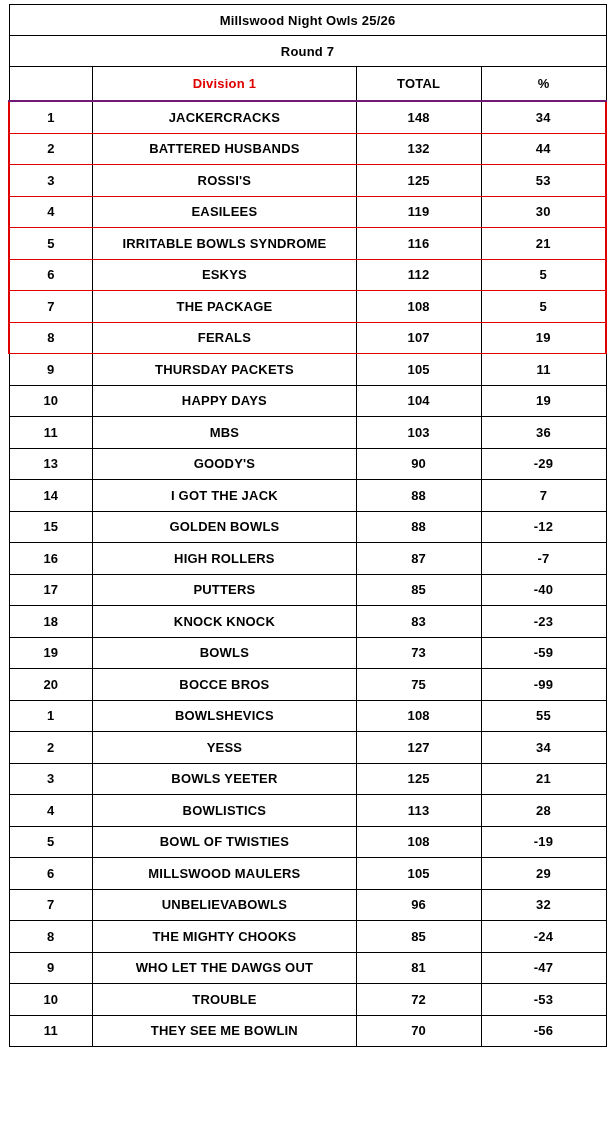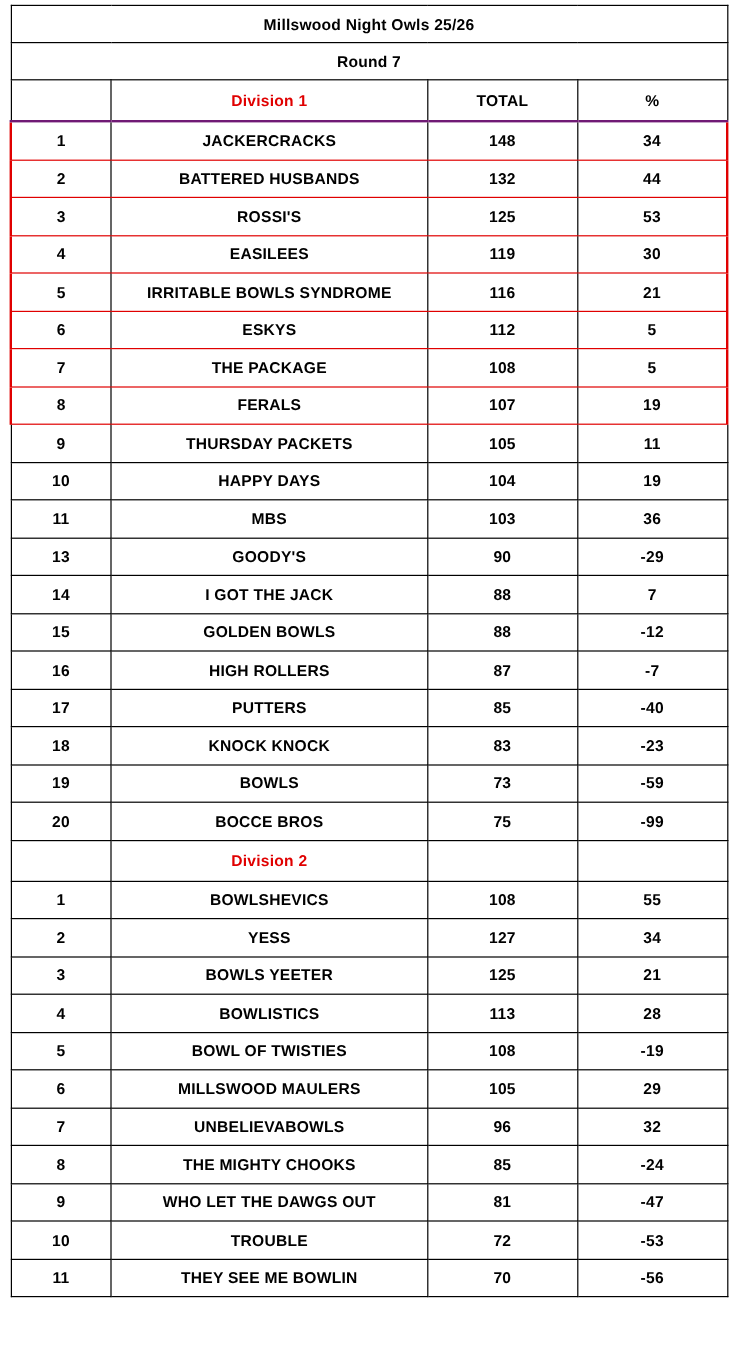--- a/index.html
+++ b/index.html
@@ -206,26 +206,20 @@
         <td class="num">73</td>
         <td class="num">-59</td>
       </tr>
       <tr class="row">
         <td class="num">20</td>
         <td class="team-name">BOCCE BROS</td>
         <td class="num">75</td>
         <td class="num">-99</td>
       </tr>
 
-      <tr class="div-header">
-        <td></td>
-        <td class="division-label">Division 2</td>
-        <td></td>
-        <td></td>
-      </tr>
 
       <tr class="row">
         <td class="num">1</td>
         <td class="team-name">BOWLSHEVICS</td>
         <td class="num">108</td>
         <td class="num">55</td>
       </tr>
       <tr class="row">
         <td class="num">2</td>
         <td class="team-name">YESS</td>

